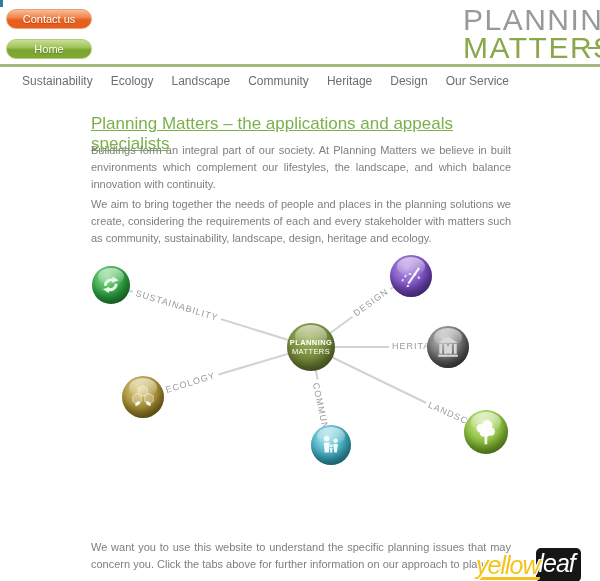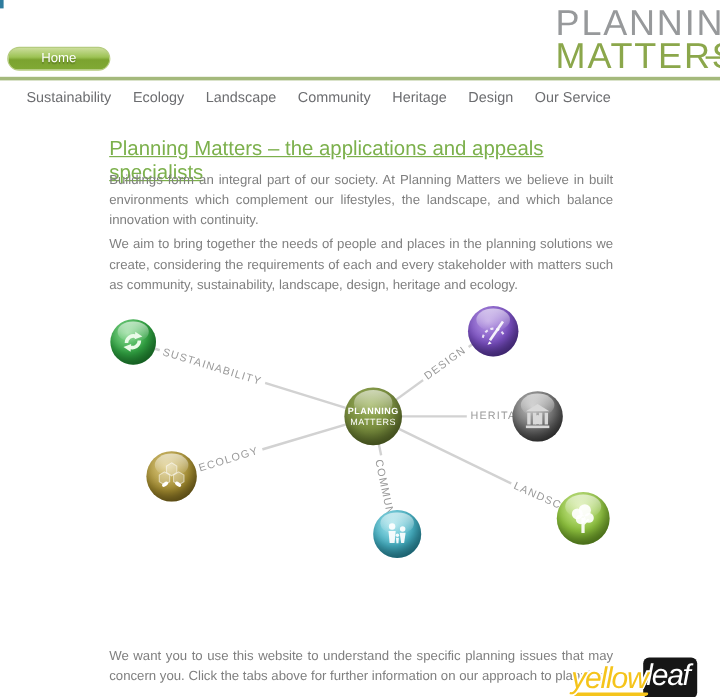--- a/index.html
+++ b/index.html
@@ -82,20 +82,21 @@
     border-radius:5px; margin-left:-3px; letter-spacing:-1px; }
   .brand .swoosh { position:absolute; left:2px; bottom:1px; width:62px; height:3px;
     background:#f5c41b; transform:skewX(-25deg); border-radius:2px; }
 </style>
 </head>
 <body>
 
 <div class="page">
   <div class="corner-dot"></div>
 
+  <div class="btn btn-contact">Contact us</div>
   <div class="btn btn-home">Home</div>
 
   <div class="logo">
     <span class="l1">PLANNING</span>
     <span class="l2">MATTERS</span>
   </div>
   <div class="logo-rule"></div>
 
   <div class="nav-rule"></div>
   <div class="nav">

